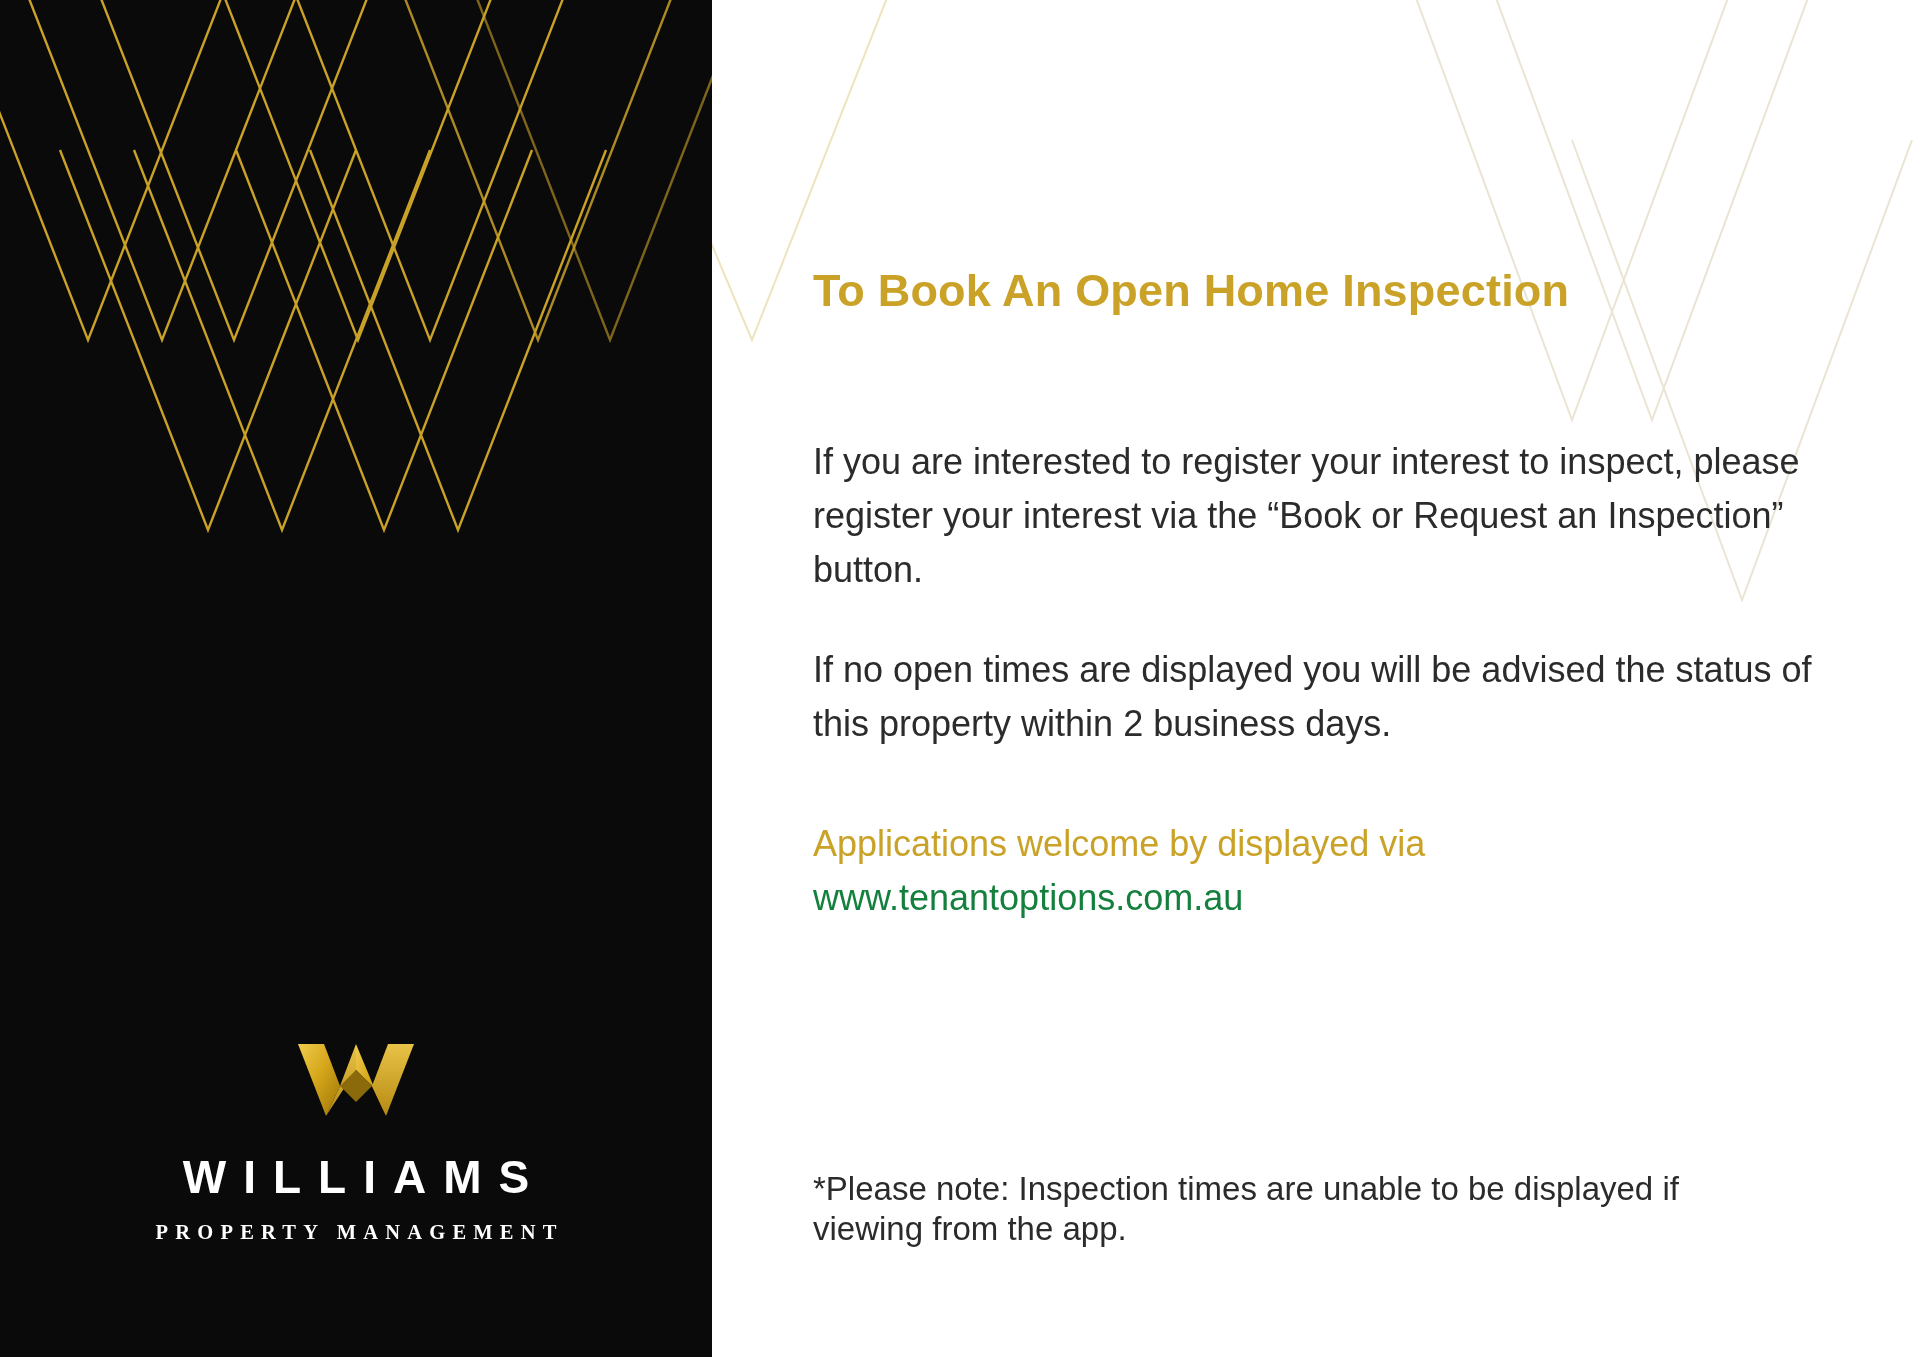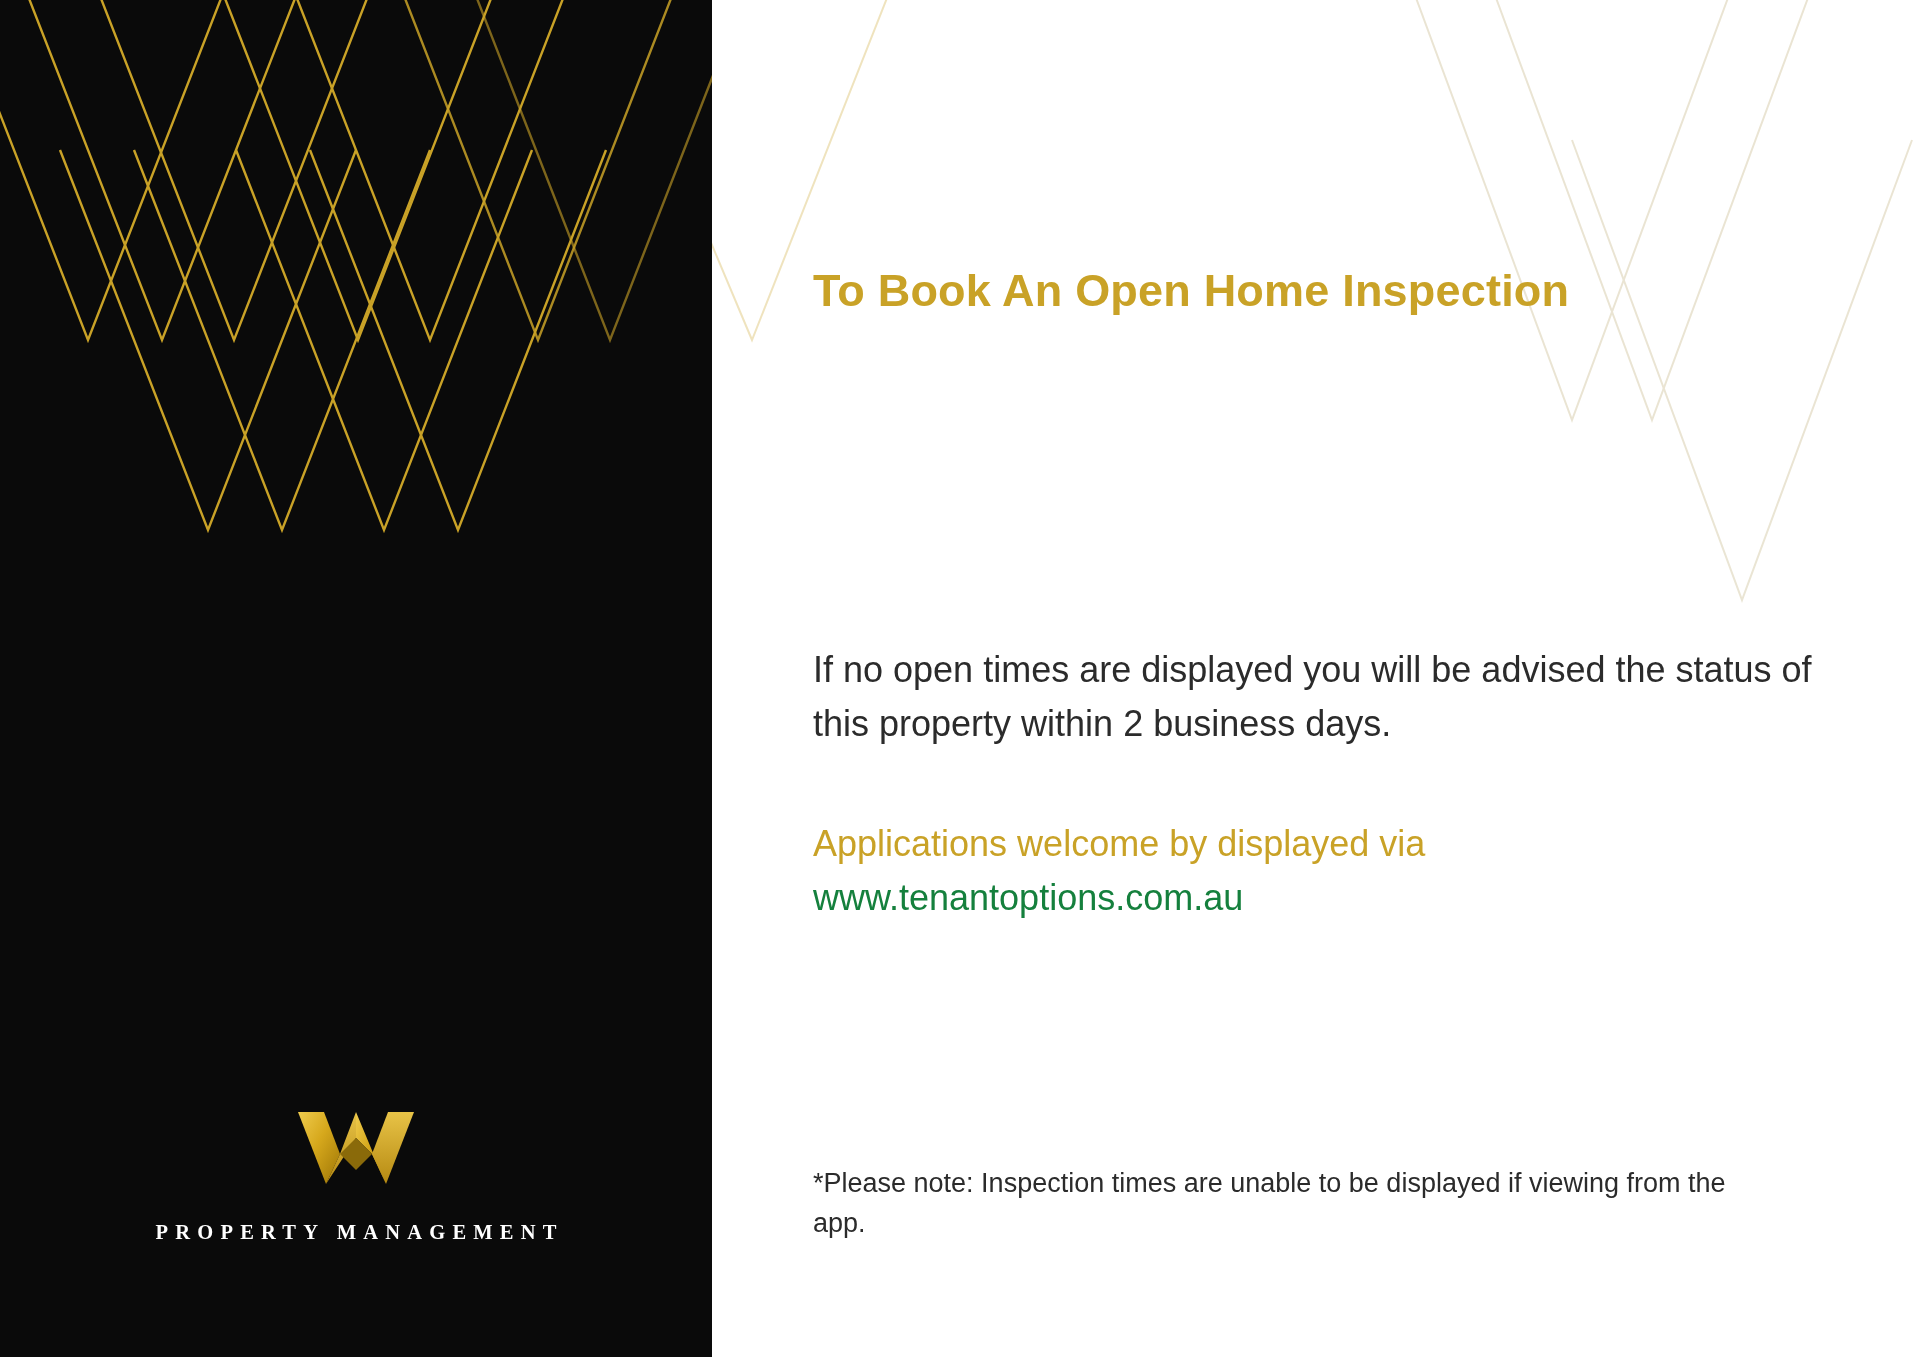--- a/index.html
+++ b/index.html
@@ -119,21 +119,21 @@
   }
   .para-3 .url-line {
     color: #15803d;
     display: block;
   }
   .note {
     position: absolute;
     left: 0;
     top: 1125px;
     color: #2b2b2b;
-    font-size: 27px;
+    font-size: 33px;
     line-height: 40px;
     font-weight: 400;
     width: 960px;
   }
 </style>
 </head>
 <body>
 
 <div class="page">
 
@@ -168,20 +168,21 @@
             <stop offset="0%" stop-color="#e8c347"></stop>
             <stop offset="100%" stop-color="#b68a12"></stop>
           </linearGradient>
         </defs>
         <polygon points="2,4 28,4 44,46 30,76" fill="url(#goldgrad)"></polygon>
         <polygon points="30,76 44,46 60,4 60,30" fill="url(#goldgrad2)"></polygon>
         <polygon points="60,4 60,30 76,46 90,76" fill="url(#goldgrad)"></polygon>
         <polygon points="90,76 76,46 92,4 118,4" fill="url(#goldgrad2)"></polygon>
         <polygon points="44,46 60,30 76,46 60,62" fill="#8a6a0a"></polygon>
       </svg>
+      <div class="brand-name">WILLIAMS</div>
       <div class="brand-tagline">PROPERTY MANAGEMENT</div>
     </div>
   </div>
 
   <div class="right-panel">
 
     <svg class="faint-lines" viewBox="0 0 1208 1357" preserveAspectRatio="none">
       <g fill="none" stroke="#c9a227" stroke-width="2" opacity="0.30">
         <polyline points="-120,-40 40,340 190,-40"></polyline>
       </g>
@@ -189,20 +190,21 @@
         <polyline points="690,-40 860,420 1030,-40"></polyline>
         <polyline points="770,-40 940,420 1110,-40"></polyline>
         <polyline points="860,140 1030,600 1200,140"></polyline>
       </g>
     </svg>
 
     <div class="content">
 
       <h1 class="headline">To Book An Open Home Inspection</h1>
 
+      <p class="para para-1">If you are interested to register your interest to inspect, please register your interest via the “Book or Request an Inspection” button.</p>
 
       <p class="para para-2">If no open times are displayed you will be advised the status of this property within 2 business days.</p>
 
       <div class="para para-3">
         <span class="gold-line">Applications welcome by displayed via</span>
         <span class="url-line">www.tenantoptions.com.au</span>
       </div>
 
       <p class="note">*Please note: Inspection times are unable to be displayed if viewing from the app.</p>
 

